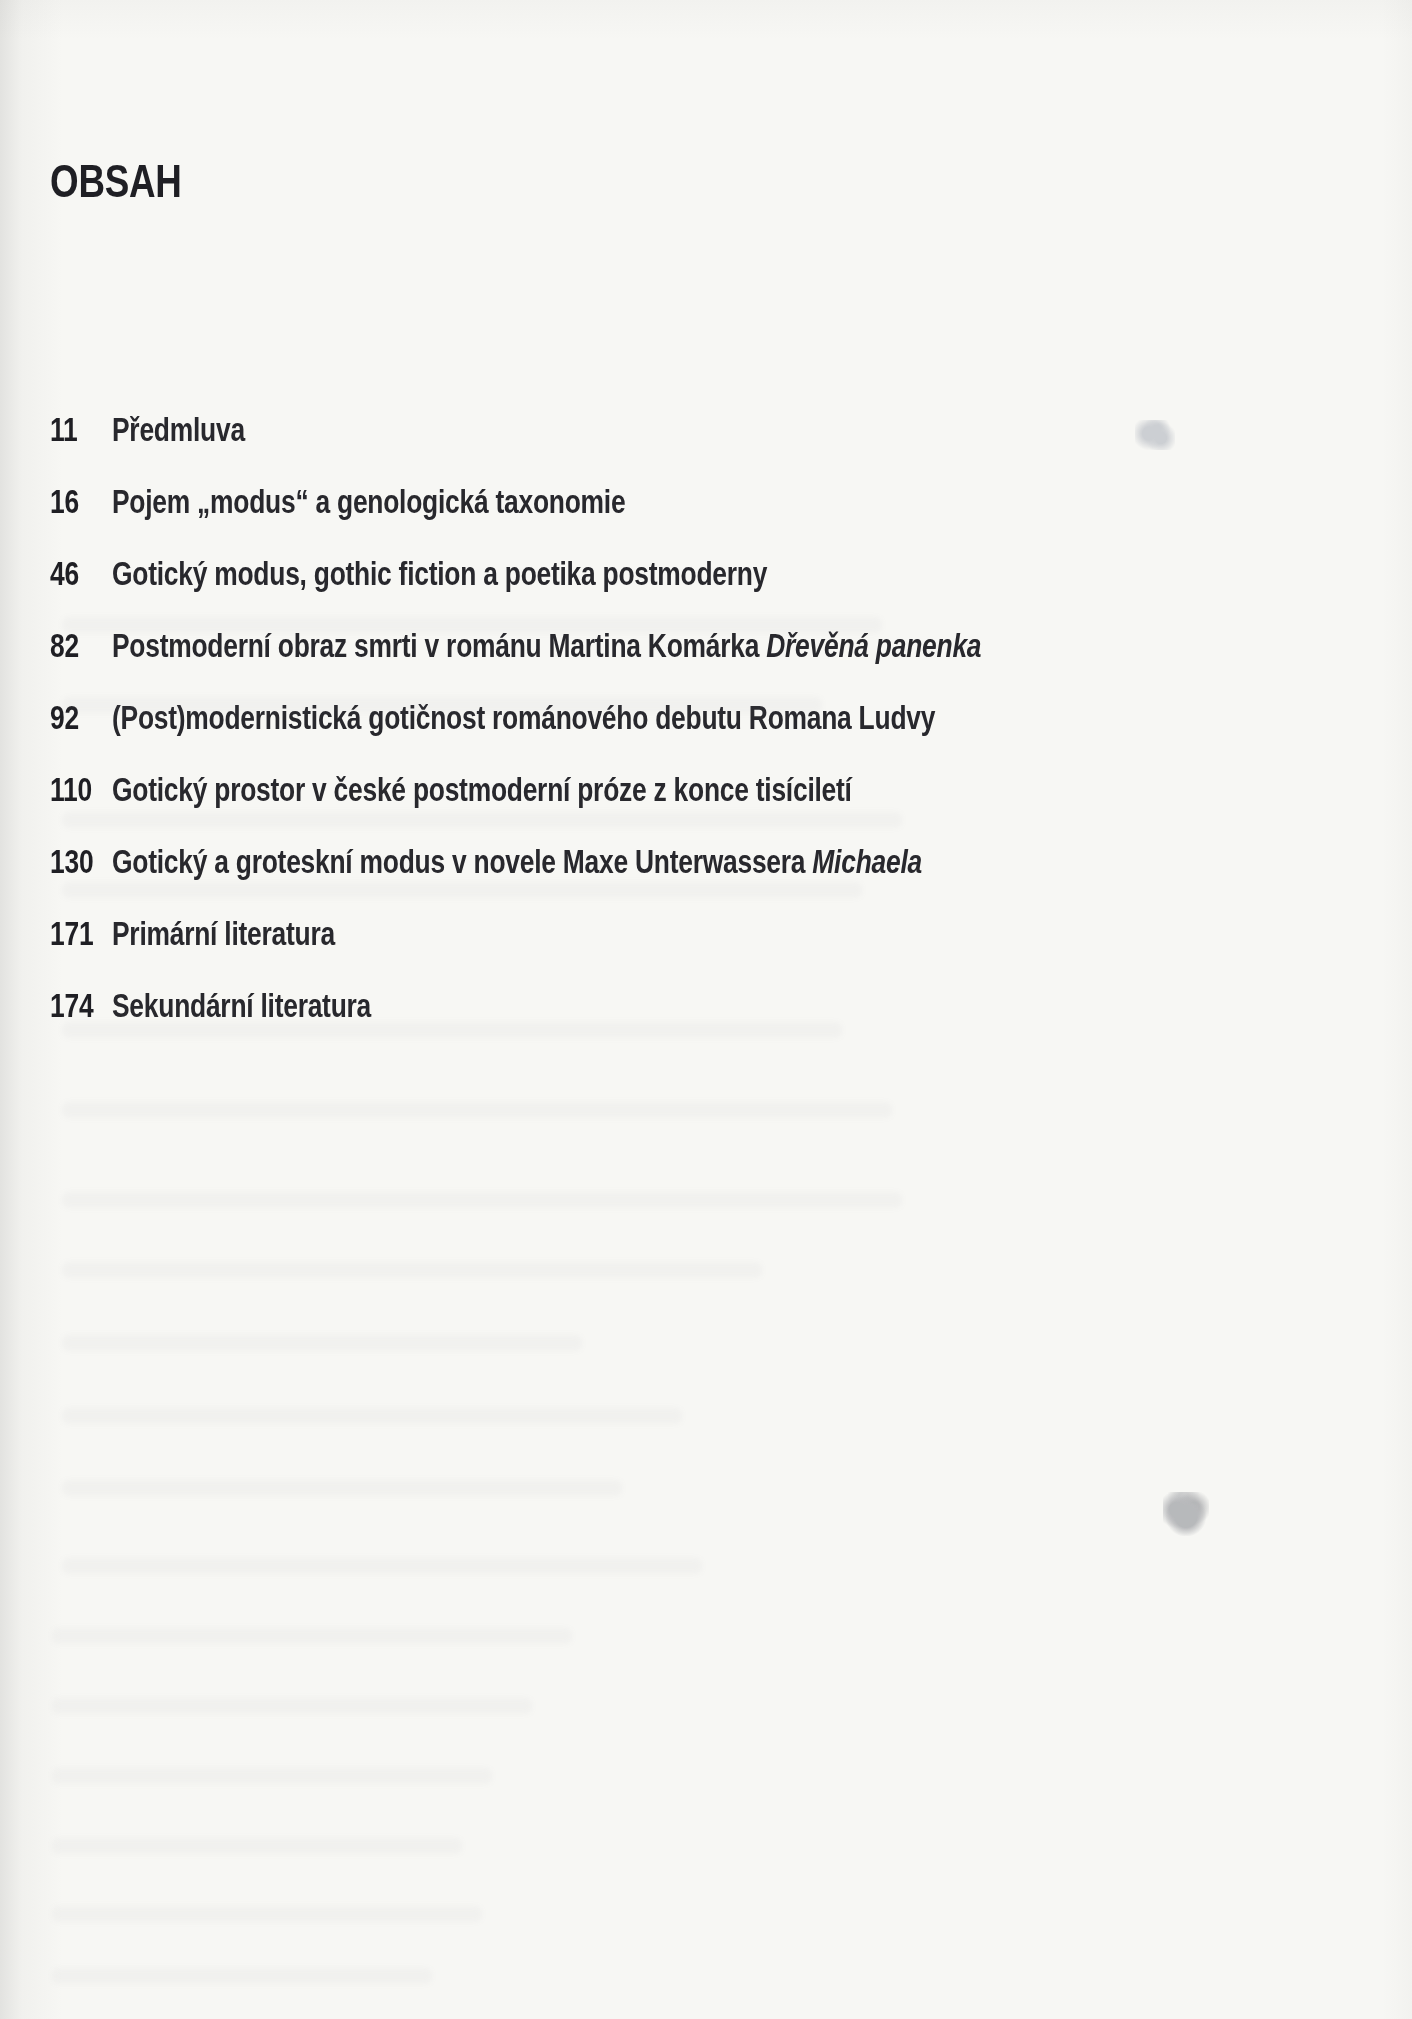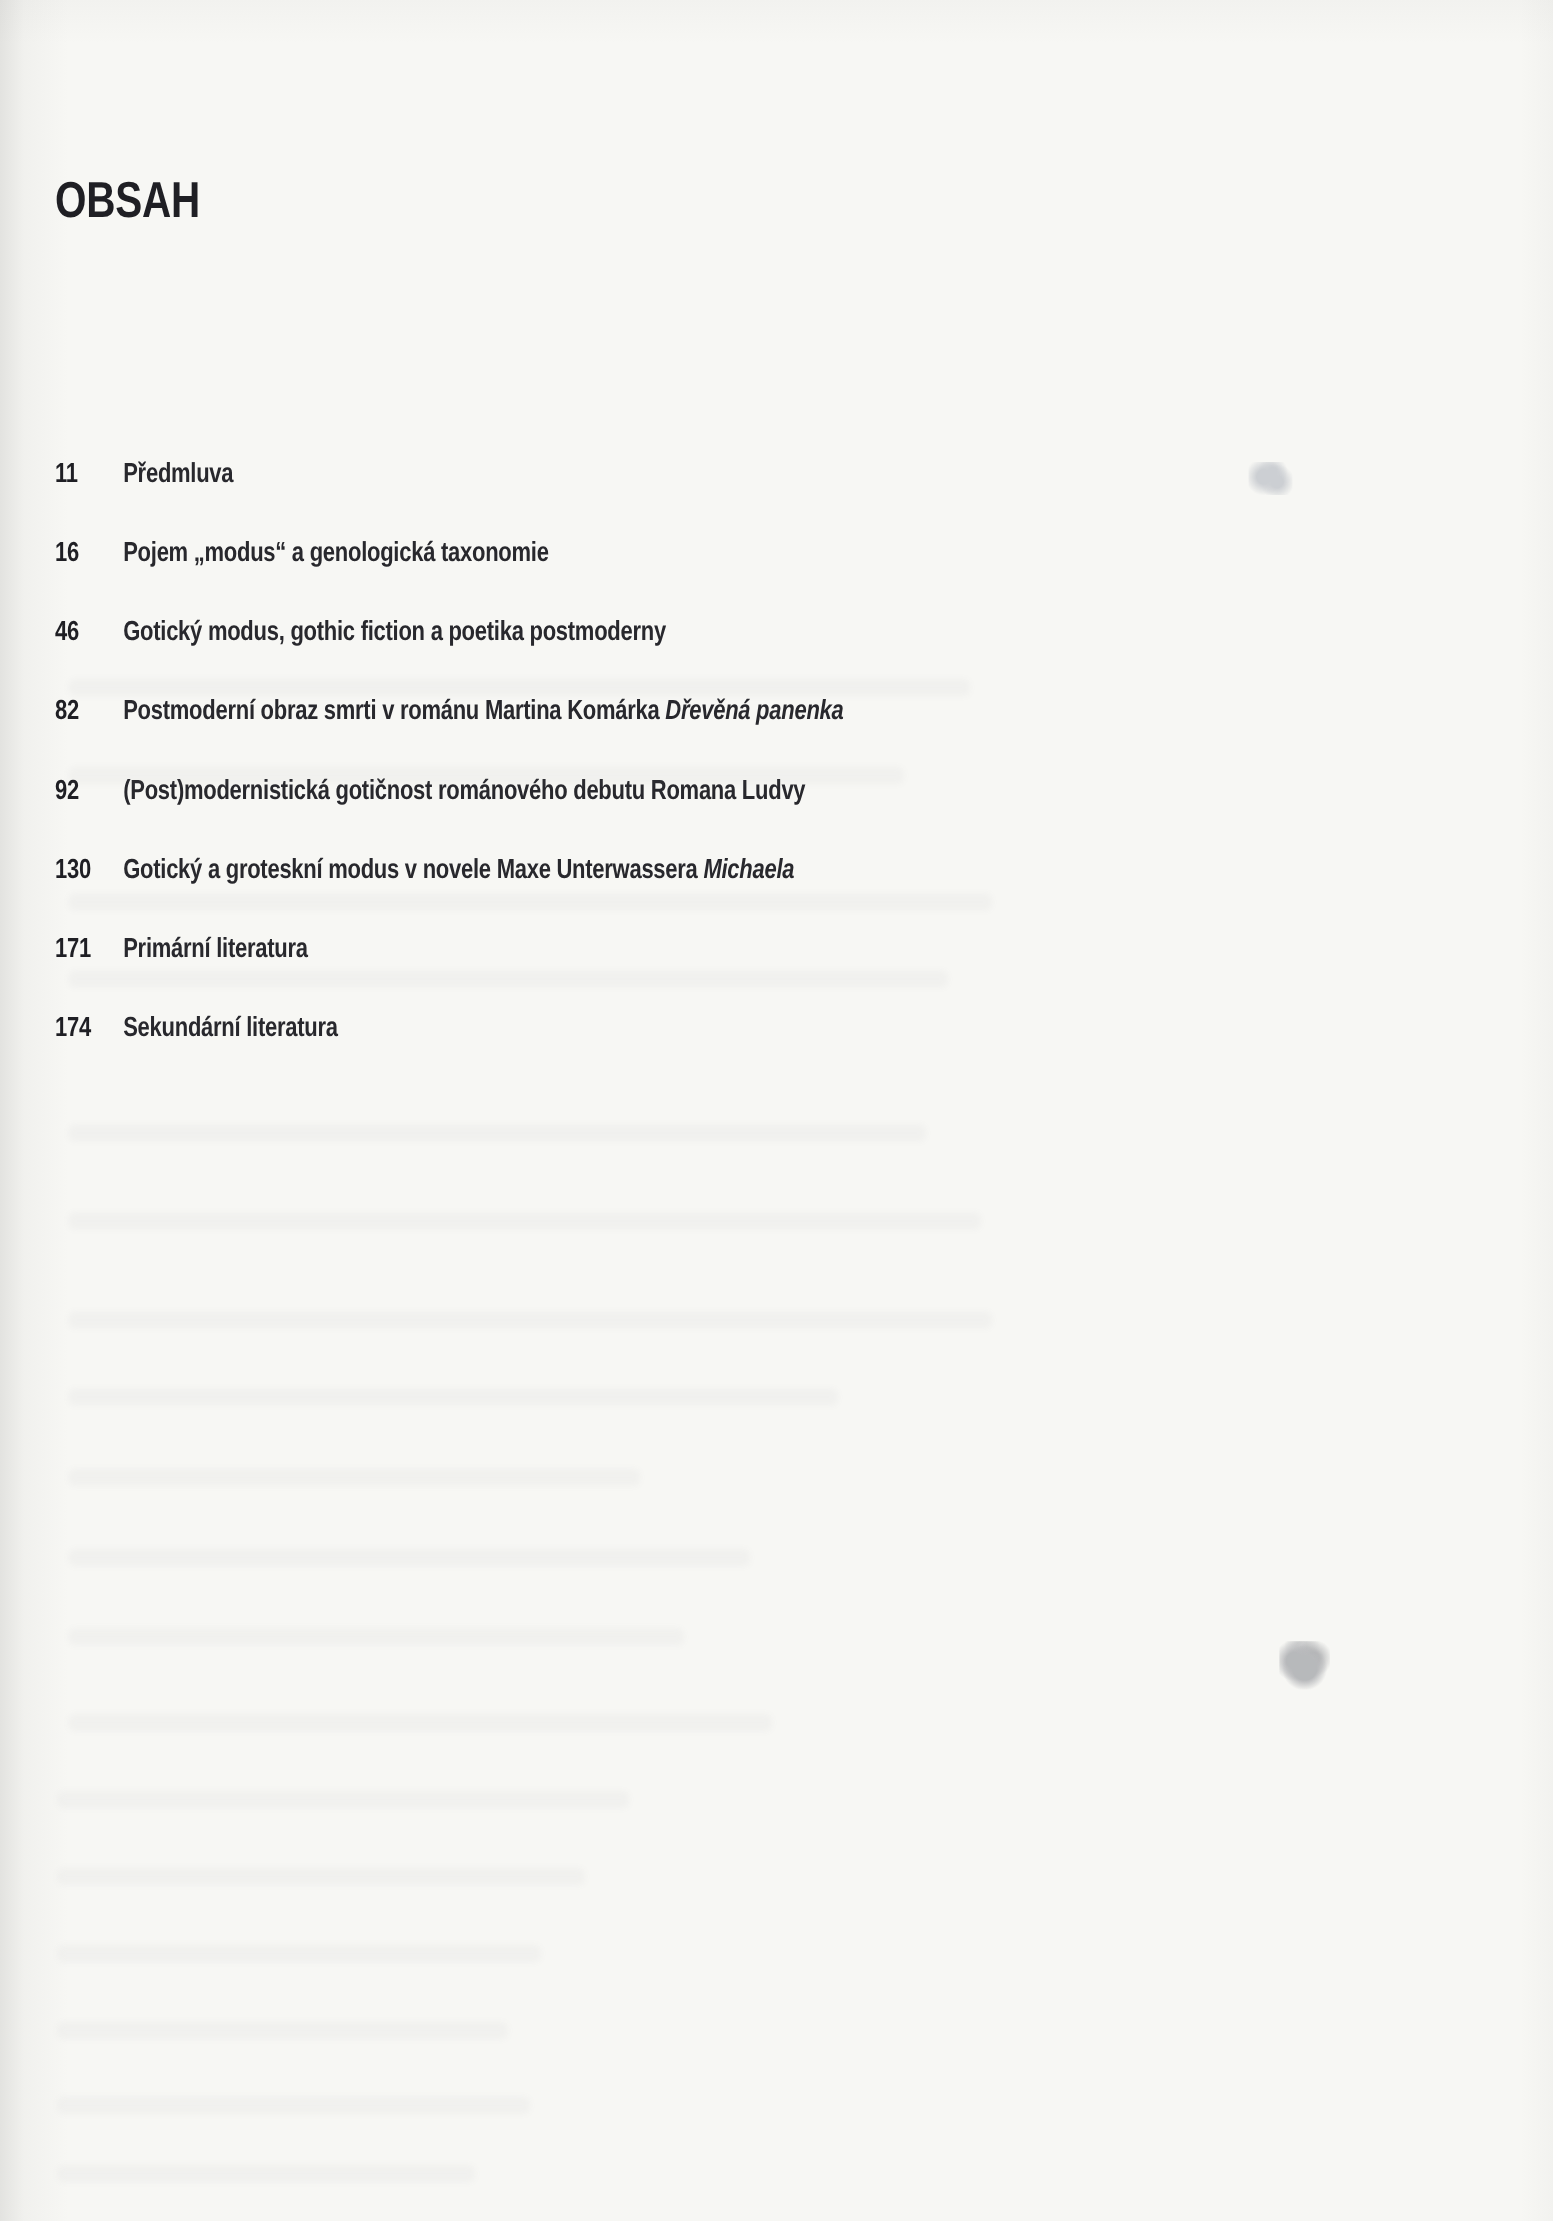--- a/index.html
+++ b/index.html
@@ -44,21 +44,21 @@
   }
   .toc {
     position: absolute;
     left: 50px; top: 405px;
     width: 1240px;
   }
   .row {
     display: flex;
     align-items: flex-end;
     margin-bottom: 22px;
-    font-size: 25px;
+    font-size: 33px;
     font-weight: 700;
     line-height: 50px;
   }
   .num {
     flex: 0 0 62px;
     width: 62px;
     transform: scaleX(0.8);
     transform-origin: 0 50%;
     letter-spacing: -0.3px;
     color: #1f1f24;
@@ -131,20 +131,24 @@
     <div class="row">
       <span class="num">82</span>
       <span class="txt condensed"><span>Postmoderní obraz smrti v románu Martina Komárka </span><em>Dřevěná panenka</em></span>
     </div>
 
     <div class="row">
       <span class="num">92</span>
       <span class="txt condensed"><span>(Post)modernistická gotičnost románového debutu Romana Ludvy</span></span>
     </div>
 
+    <div class="row">
+      <span class="num">110</span>
+      <span class="txt condensed"><span>Gotický prostor v české postmoderní próze z konce tisíciletí</span></span>
+    </div>
 
     <div class="row">
       <span class="num">130</span>
       <span class="txt condensed"><span>Gotický a groteskní modus v novele Maxe Unterwassera </span><em>Michaela</em></span>
     </div>
 
 
 
 
     <div class="row">

